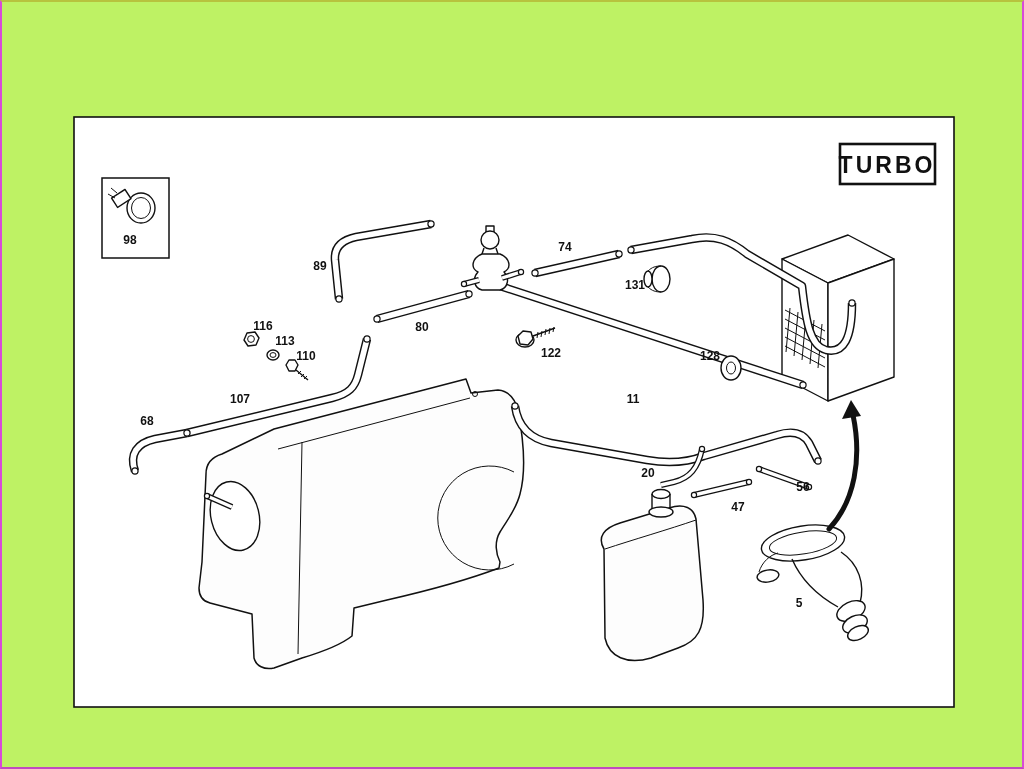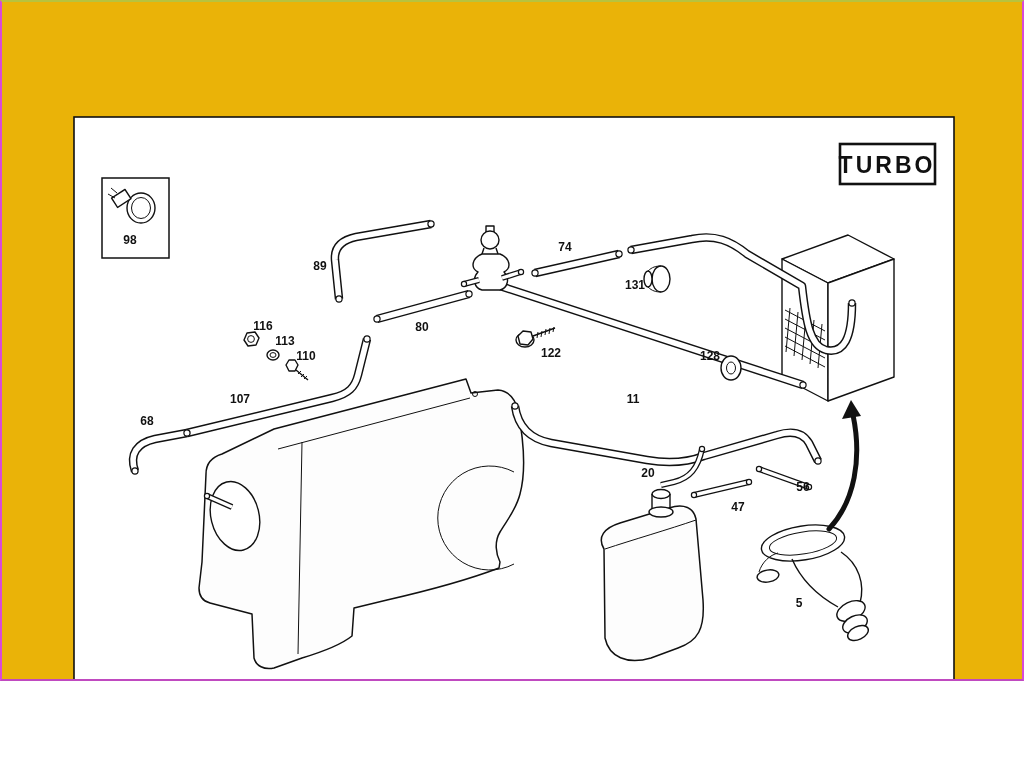--- a/index.html
+++ b/index.html
@@ -1,17 +1,17 @@
 <!DOCTYPE html>
 <html><head>
 <meta charset="utf-8">
 <style>
   html,body{margin:0;padding:0;background:#ffffff;}
   .canvas{
-    position:relative;width:1024px;height:681px;background:#eab308;overflow:hidden;
+    position:relative;width:1024px;height:769px;background:#bef264;overflow:hidden;
     box-sizing:border-box;
     border-top:2px solid #b7c33e;
     border-left:2px solid #d84ad8;
     border-right:2px solid #d84ad8;
     border-bottom:2px solid #c04ac0;
     font-family:"Liberation Sans", sans-serif;
   }
   svg{position:absolute;left:0;top:0;}
   .frame{fill:#ffffff;stroke:#111111;stroke-width:1.6;}
   .box{fill:#ffffff;stroke:#111111;stroke-width:1.5;}

